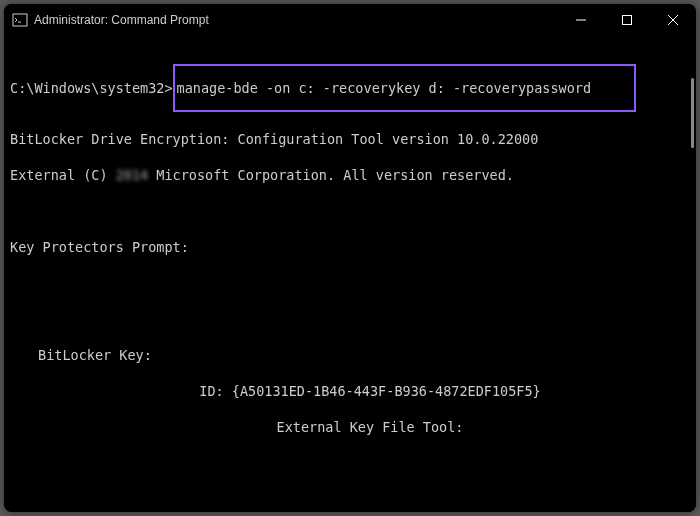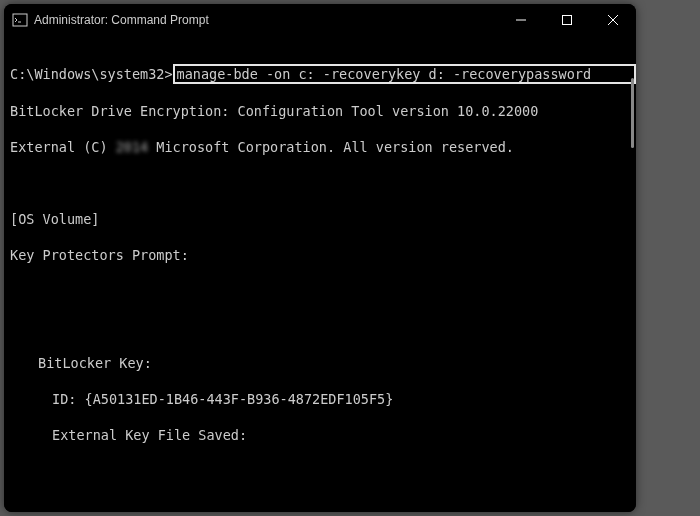--- a/index.html
+++ b/index.html
@@ -7,21 +7,21 @@
       background: #5a5a5a;
       width: 700px;
       height: 516px;
       overflow: hidden;
       font-family: Consolas, monospace;
     }
     .window {
       position: absolute;
       top: 4px;
       left: 4px;
-      width: 632px;
+      width: 692px;
       height: 508px;
       background: #000;
       border-radius: 8px;
       overflow: hidden;
       display: flex;
       flex-direction: column;
       box-shadow: 0 0 10px rgba(0,0,0,0.5);
     }
     .titlebar {
       height: 32px;
@@ -63,37 +63,37 @@
       background: #000;
       color: #ccc;
       font-size: 13.5px;
       line-height: 18px;
       padding: 10px 8px 8px 6px;
       white-space: pre;
       overflow: hidden;
       position: relative;
     }
     .highlight-box {
-      border: 2px solid #e5e5e5;
-      padding: 0 2px;
+      border: 2px solid #8b5cf6;
+      padding: 14px 2px;
       display: inline-block;
       line-height: 16px;
     }
     .scrollbar {
       position: absolute;
       right: 2px;
       top: 42px;
       width: 3px;
       height: 70px;
       background: #888;
       border-radius: 2px;
     }
     .line { display: block; }
     .indent1 { padding-left: 28px; }
-    .indent2 { padding-left: 42px; }
+    .indent2 { padding-left: 42px; text-align: center; }
     .blur { filter: blur(2px); opacity: 0.8; display: inline-block; }
   </style>
 </head>
 <body>
 
 <div class="window">
   <div class="titlebar">
     <span class="titlebar-icon">
       <svg viewBox="0 0 16 16">
           <rect x="1" y="2" width="14" height="12" fill="none" stroke="#ccc" stroke-width="1"></rect>
@@ -120,27 +120,26 @@
           </svg>
       </div>
     </div>
   </div>
 
   <div class="terminal">
 <span class="line"><span>C:\Windows\system32&gt;</span><span class="highlight-box"><span>manage-bde -on c: -recoverykey d: -recoverypassword</span>     </span></span>
 <span class="line">BitLocker Drive Encryption: Configuration Tool version 10.0.22000</span>
 <span class="line"><span>External (C) </span><span class="blur">2014</span><span> Microsoft Corporation. All version reserved.</span></span>
 <span class="line">&nbsp;</span>
-<span class="line">[OS Volume]</span>
 <span class="line">Key Protectors Prompt:</span>
 <span class="line">&nbsp;</span>
 <span class="line">&nbsp;</span>
 <span class="line indent1">BitLocker Key:</span>
 <span class="line indent2">ID: {A50131ED-1B46-443F-B936-4872EDF105F5}</span>
-<span class="line indent2">External Key File Saved:</span>
+<span class="line indent2">External Key File Tool:</span>
 
 
 
 
 
 
 
 
 
 

